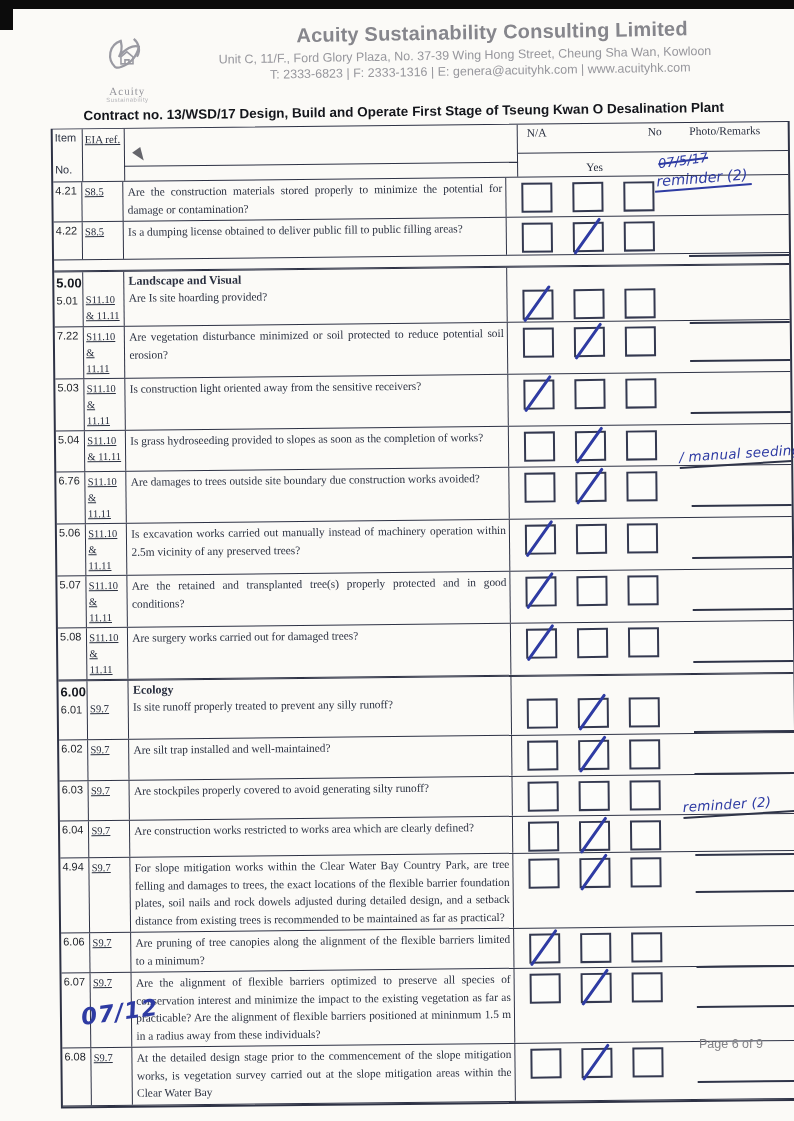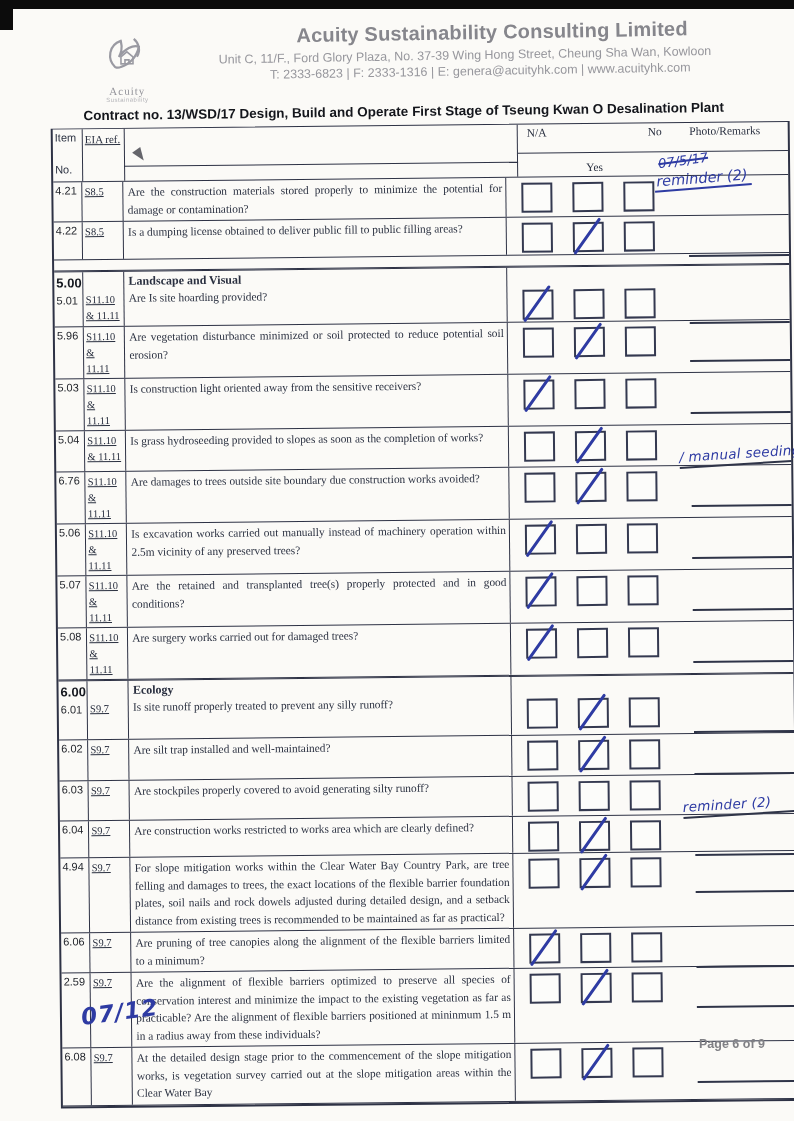--- a/index.html
+++ b/index.html
@@ -81,21 +81,21 @@
     height:auto;min-height:18px;width:112px;margin-left:22px;white-space:nowrap;
     transform:translateY(6px) rotate(-3deg);letter-spacing:.3px;
   }
 
   
   .hw-ann{position:absolute;font-family:"DejaVu Sans",sans-serif;font-style:italic;color:var(--ink);white-space:nowrap;}
   .ann-struck{left:662px;top:156px;font-size:13px;transform:rotate(-7deg);text-decoration:line-through;text-decoration-thickness:2px;}
   .ann-reminder{left:658px;top:173px;font-size:14.5px;transform:rotate(-4deg);border-bottom:2px solid var(--ink);padding:0 4px 1px 2px;}
   .ann-botdate{left:76px;top:996px;font-size:23px;font-weight:bold;transform:rotate(-7deg);letter-spacing:1px;}
 
-  .page-num{position:absolute;left:699px;top:1037px;font-family:"Liberation Sans",sans-serif;font-size:12.5px;font-weight:bold;color:#808085;}
+  .page-num{position:absolute;left:699px;top:1037px;font-family:"Liberation Sans",sans-serif;font-size:12.5px;font-weight:normal;color:#808085;}
 </style>
 </head>
 <body>
 
 <div class="scan-top-bar"></div>
 <div class="scan-corner"></div>
 
 <div class="sheet">
 
   <div class="letterhead">
@@ -194,21 +194,21 @@
                 <span class="tick"></span>
               </span>
               <span class="box"></span>
               <span class="box"></span>
               <span class="remark "></span>
             </div>
           </div>
         </div>
         <div class="row" style="min-height: 41px;">
           <div class="c ci">
-            <div class="it">5.96</div>
+            <div class="it">7.22</div>
           </div>
           <div class="c cr">S11.10 &amp;
 11.11</div>
           <div class="c cq">
             <div class="qt">Are vegetation disturbance minimized or soil protected to reduce potential soil erosion?</div>
           </div>
           <div class="c cc">
             <div class="checkline">
               <span class="box"></span>
               <span class="box">
@@ -448,21 +448,21 @@
                 <span class="tick"></span>
               </span>
               <span class="box"></span>
               <span class="box"></span>
               <span class="remark "></span>
             </div>
           </div>
         </div>
         <div class="row" style="min-height: 73px;">
           <div class="c ci">
-            <div class="it">2.59</div>
+            <div class="it">6.07</div>
           </div>
           <div class="c cr">S9.7</div>
           <div class="c cq">
             <div class="qt">Are the alignment of flexible barriers optimized to preserve all species of conservation interest and minimize the impact to the existing vegetation as far as practicable? Are the alignment of flexible barriers positioned at mininmum 1.5 m in a radius away from these individuals?</div>
           </div>
           <div class="c cc">
             <div class="checkline">
               <span class="box"></span>
               <span class="box">
                 <span class="tick"></span>

